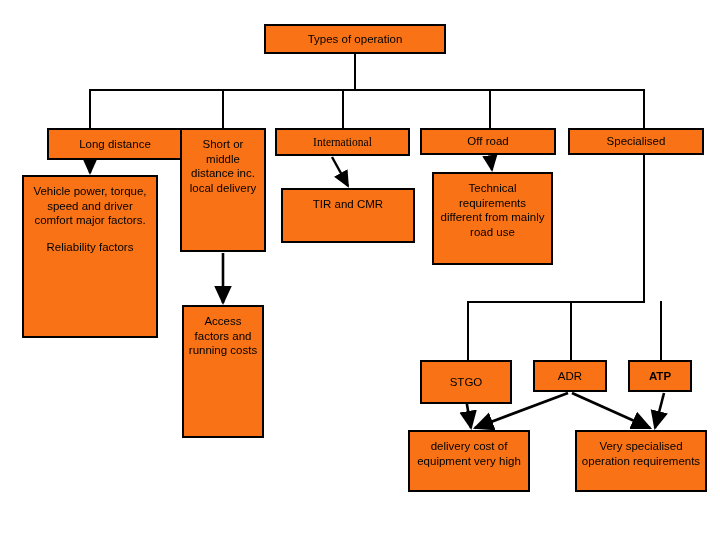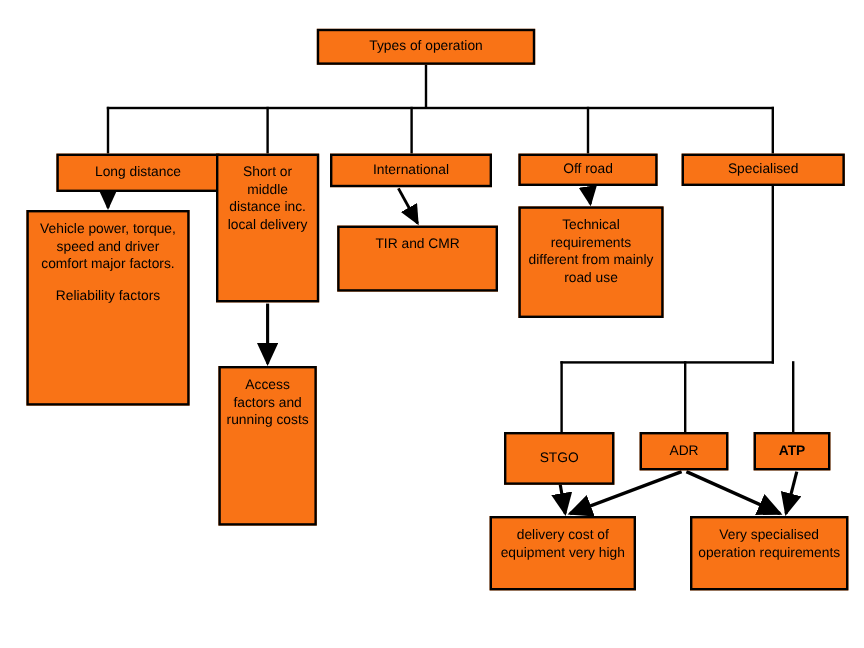--- a/index.html
+++ b/index.html
@@ -83,25 +83,25 @@
   <div class="vline" style="left:643px; top:89px; height:39px;"></div>
 
   <div class="node" style="left:22px; top:128px; width:136px; height:32px;margin-left:25px;">
     <span class="txt">Long distance</span>
   </div>
 
   <div class="node top-align pad-top" style="left:180px; top:128px; width:86px; height:124px;">
     <span class="txt">Short or middle distance inc. local delivery</span>
   </div>
 
-  <div class="node" style="left:275px; top:128px; width:135px; height:28px;">
+  <div class="node" style="left:275px; top:128px; width:135px; height:28px;font-family:Liberation Serif, serif;">
     <span class="txt">International</span>
   </div>
 
-  <div class="node" style="left:432px; top:128px; width:116px; height:27px;">
+  <div class="node" style="left:420px; top:128px; width:136px; height:27px;">
     <span class="txt">Off road</span>
   </div>
 
   <div class="node" style="left:568px; top:128px; width:136px; height:27px;">
     <span class="txt">Specialised</span>
   </div>
 
   <div class="node top-align pad-top" style="left:22px; top:175px; width:136px; height:163px;">
     <span class="txt">
       <span class="para">Vehicle power, torque, speed and driver comfort major factors.</span>

